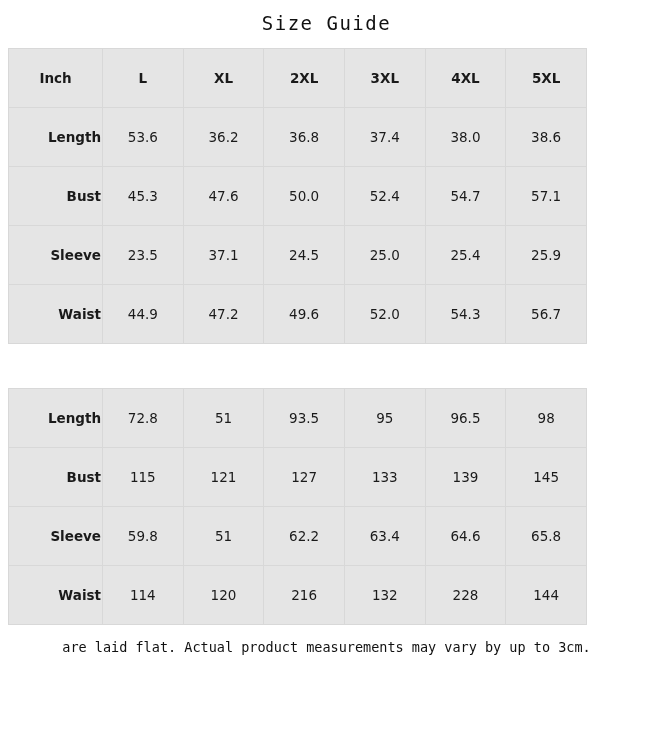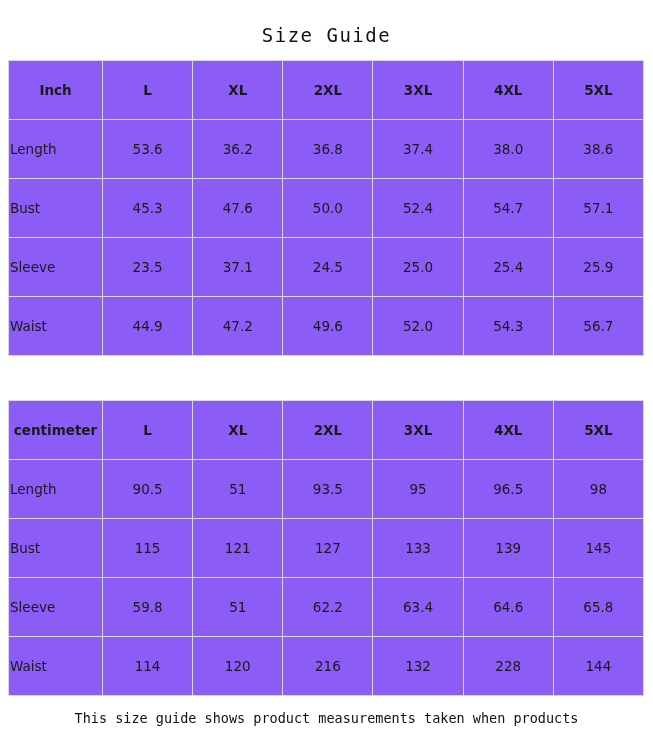--- a/index.html
+++ b/index.html
@@ -18,46 +18,46 @@
     position: relative;
     width: 653px;
     height: 730px;
     box-sizing: border-box;
   }
   .title {
     text-align: center;
     font-family: "DejaVu Sans Mono", monospace;
     font-size: 19px;
     letter-spacing: 1.5px;
-    padding-top: 24px;
+    padding-top: 12px;
     padding-bottom: 14px;
     color: #111;
   }
   table.size-table {
     border-collapse: collapse;
     table-layout: fixed;
-    width: 636px;
+    width: 579px;
     margin: 0 8px;
-    background: #8b5cf6;
+    background: #e5e5e5;
   }
   table.size-table td {
     border: 1px solid #d8d8d8;
     text-align: center;
     vertical-align: middle;
     font-size: 13.5px;
     height: 56px;
     color: #1a1a1a;
   }
   table.size-table tr.header-row td {
     font-weight: bold;
     font-size: 13.5px;
   }
   table.size-table td.row-label {
-    font-weight: normal;
-    text-align: left;
+    font-weight: bold;
+    text-align: right;
   }
   table.size-table td.unit-cell {
     font-weight: bold;
     text-align: center;
   }
   .col-first { width: 94px; }
   .gap {
     height: 44px;
   }
   .footer {
@@ -142,32 +142,23 @@
     <colgroup>
       <col class="col-first">
         <col>
         <col>
         <col>
         <col>
         <col>
         <col>
     </colgroup>
     <tbody>
-      <tr class="header-row">
-        <td class="unit-cell">centimeter</td>
-        <td>L</td>
-        <td>XL</td>
-        <td>2XL</td>
-        <td>3XL</td>
-        <td>4XL</td>
-        <td>5XL</td>
-      </tr>
       <tr>
         <td class="row-label">Length</td>
-        <td>90.5</td>
+        <td>72.8</td>
         <td>51</td>
         <td>93.5</td>
         <td>95</td>
         <td>96.5</td>
         <td>98</td>
       </tr>
       <tr>
         <td class="row-label">Bust</td>
         <td>115</td>
         <td>121</td>
@@ -191,17 +182,16 @@
         <td>120</td>
         <td>216</td>
         <td>132</td>
         <td>228</td>
         <td>144</td>
       </tr>
     </tbody>
   </table>
 
   <div class="footer">
-    <div>This size guide shows product measurements taken when products</div>
     <div>are laid flat. Actual product measurements may vary by up to 3cm.</div>
   </div>
 
 </div>
 
 </body></html>

